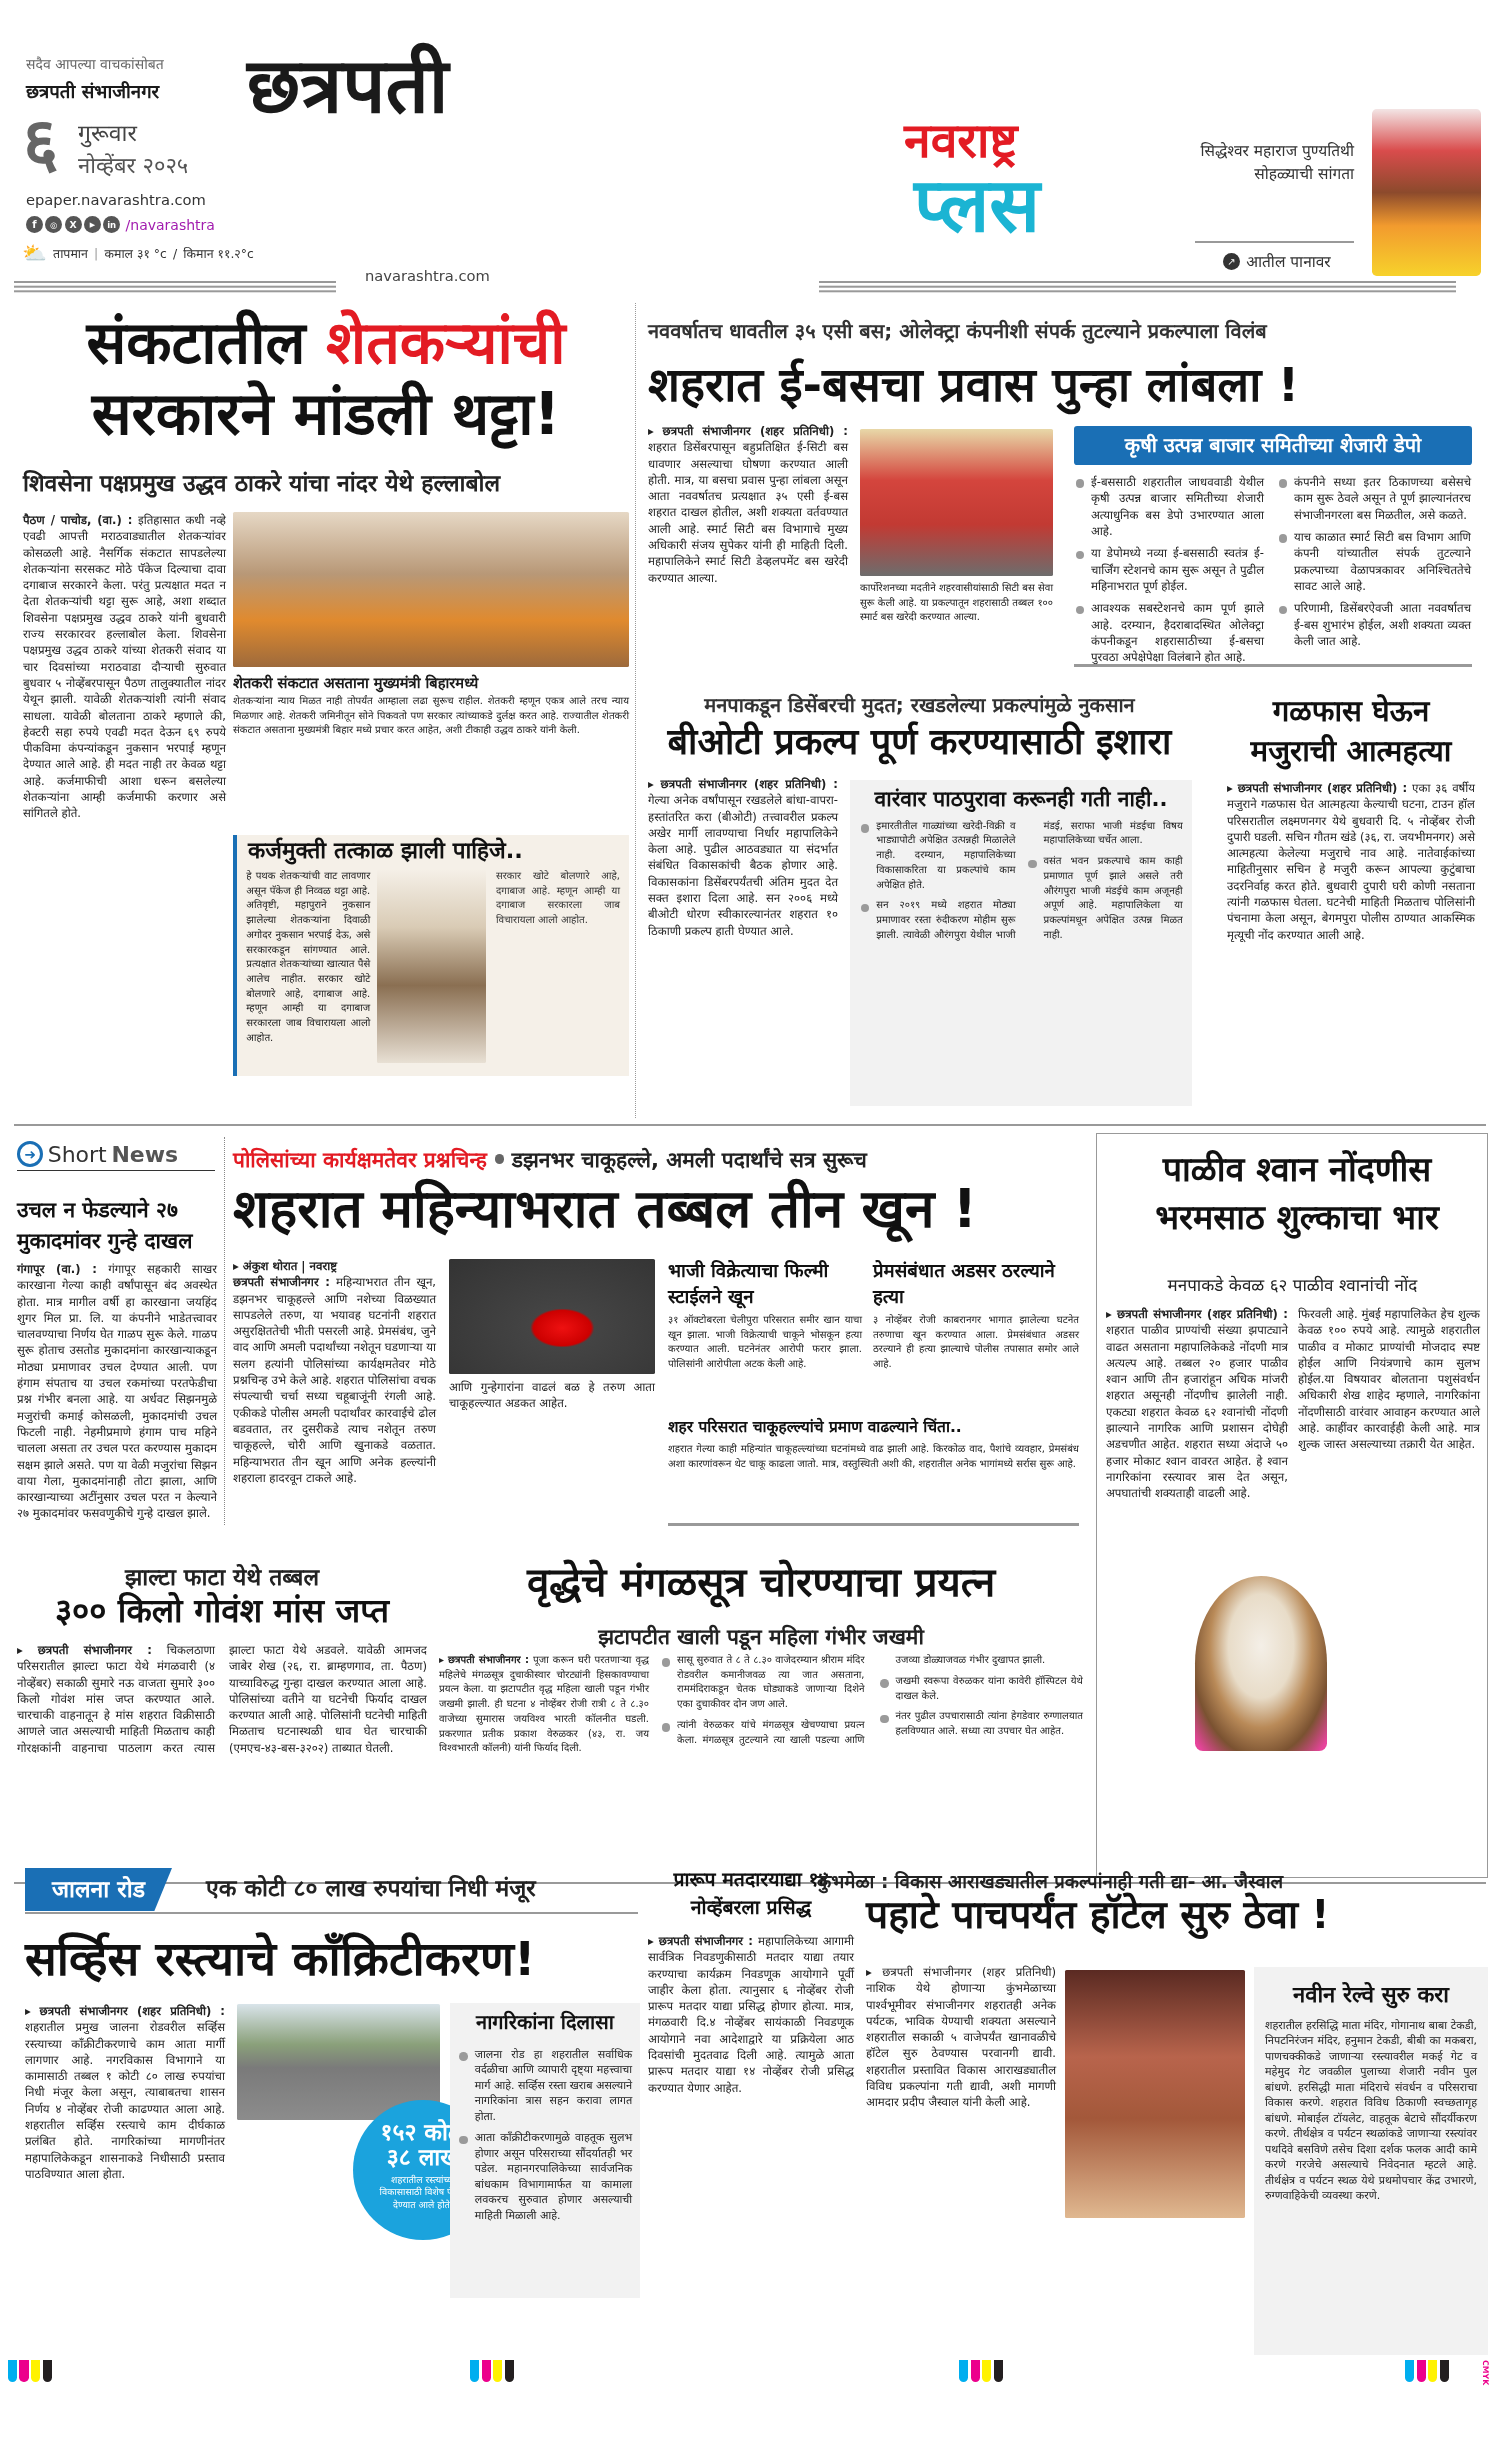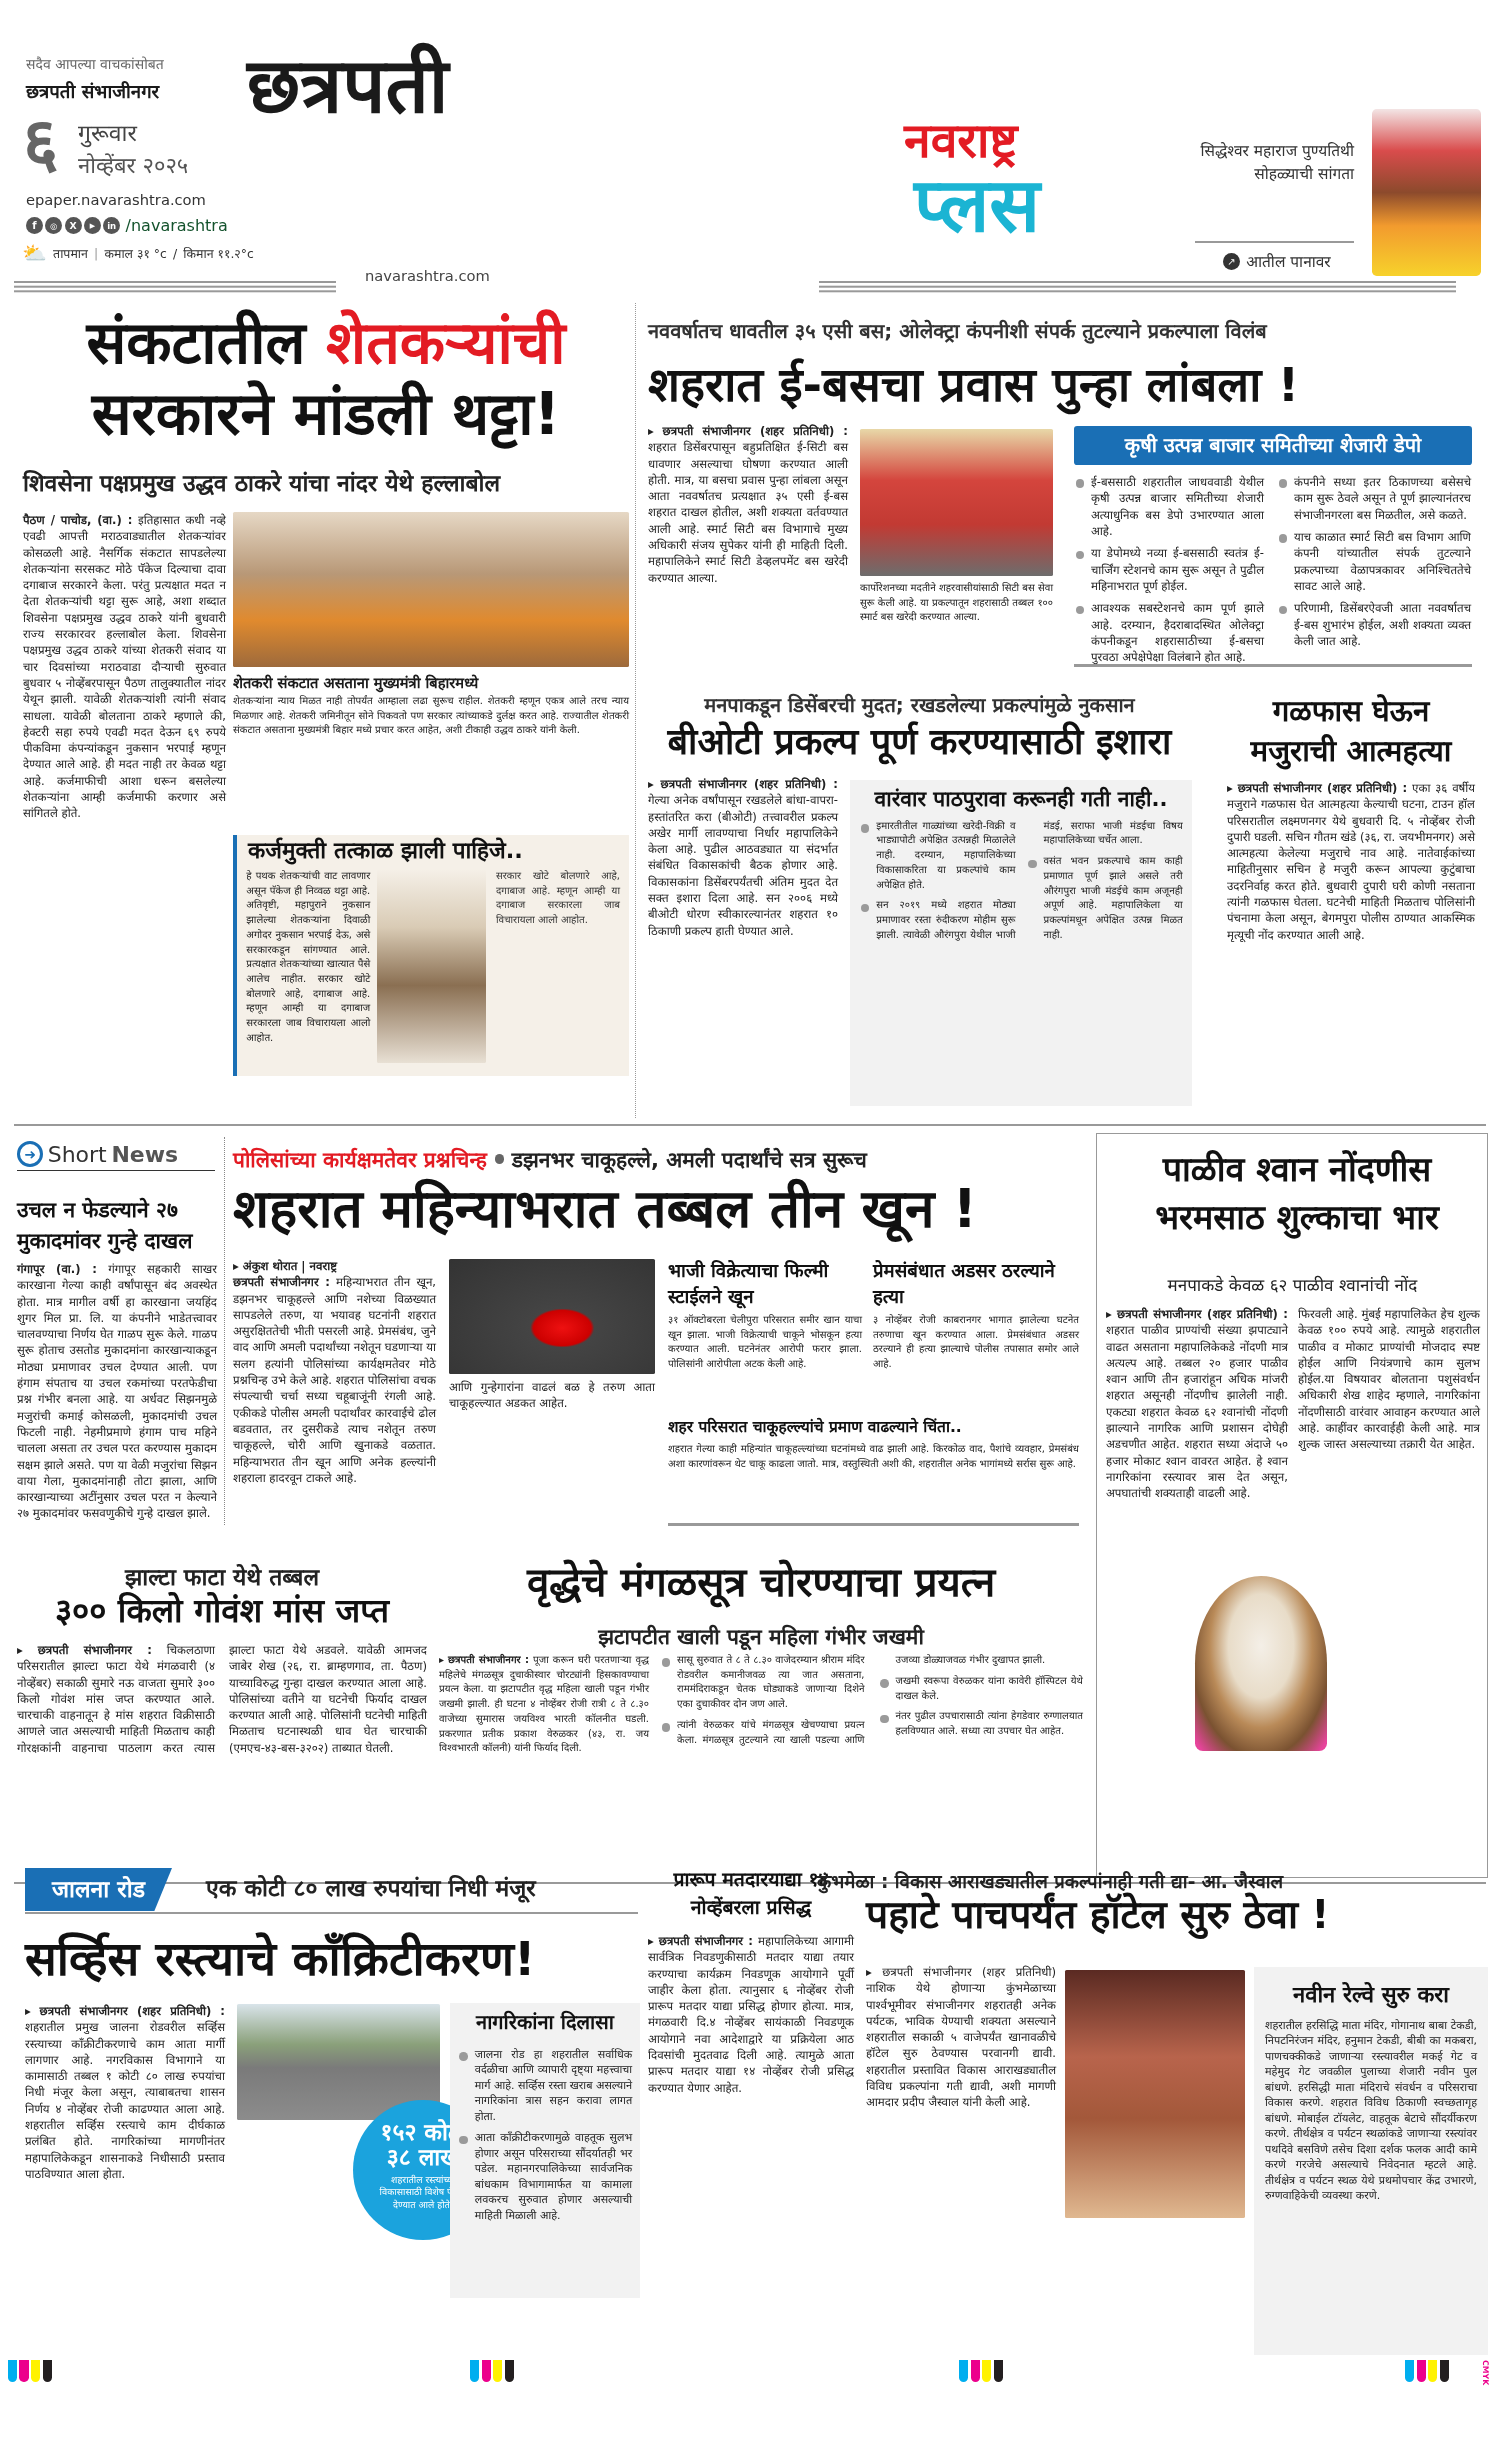--- a/index.html
+++ b/index.html
@@ -27,21 +27,21 @@
   <div class="abs" style="left:23px;top:109px;font-size:68px;font-weight:bold;color:#666;line-height:1">६</div>
   <div class="abs" style="left:78px;top:116px;font-size:23px;color:#444">गुरूवार</div>
   <div class="abs" style="left:78px;top:149px;font-size:22px;color:#555">नोव्हेंबर २०२५</div>
   <div class="abs" style="left:26px;top:191px;font-size:14.7px;color:#333">epaper.navarashtra.com</div>
   <div class="abs" style="left:26px;top:216px;display:flex;gap:2.3px;align-items:center">
     <span style="width:17px;height:17px;border-radius:50%;background:#555;color:#fff;font-size:10px;font-weight:bold;display:flex;align-items:center;justify-content:center">f</span>
     <span style="width:17px;height:17px;border-radius:50%;background:#555;color:#fff;font-size:8.5px;display:flex;align-items:center;justify-content:center">◎</span>
     <span style="width:17px;height:17px;border-radius:50%;background:#555;color:#fff;font-size:9.3px;font-weight:bold;display:flex;align-items:center;justify-content:center">X</span>
     <span style="width:17px;height:17px;border-radius:50%;background:#555;color:#fff;font-size:7px;display:flex;align-items:center;justify-content:center">▶</span>
     <span style="width:17px;height:17px;border-radius:50%;background:#555;color:#fff;font-size:8.5px;font-weight:bold;display:flex;align-items:center;justify-content:center">in</span>
-    <span style="font-size:16px;color:#14532d;margin-left:3.1px">/navarashtra</span>
+    <span style="font-size:14px;color:#a21caf;margin-left:3.1px">/navarashtra</span>
   </div>
   <div class="abs" style="left:22px;top:241px;display:flex;align-items:center;gap:6.2px;font-size:12.4px;color:#333">
     <span style="font-size:20px;color:#777">⛅</span>
     <span>तापमान</span>
     <span style="color:#999">|</span>
     <span>कमाल ३१ °c</span>
     <span>/</span>
     <span>किमान ११.२°c</span>
   </div>
   <div class="abs hr" style="left:14px;top:281px;width:322px;height:1.6px;box-shadow:0 4.7px 0 #999,0 9.3px 0 #999"></div>

